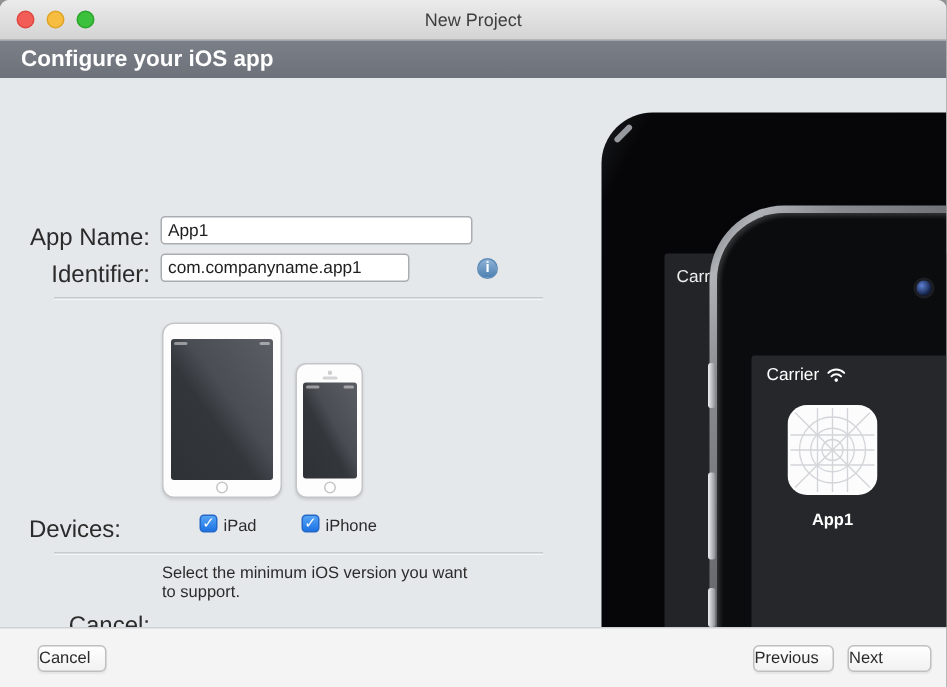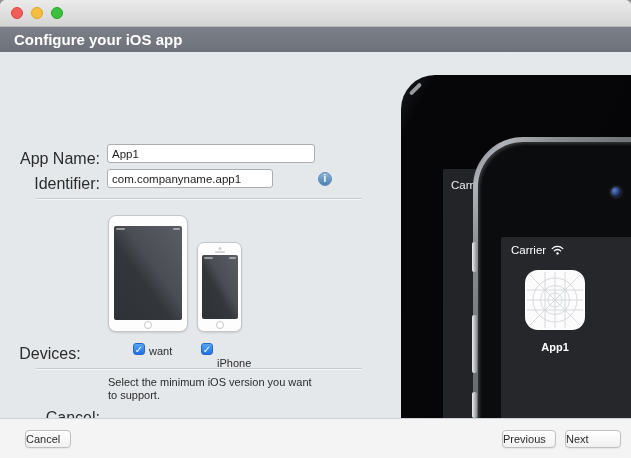--- a/index.html
+++ b/index.html
@@ -168,20 +168,21 @@
 <body>
 
 <div class="window">
 
   <div class="titlebar">
     <div class="lights">
       <span class="light red"></span>
       <span class="light yellow"></span>
       <span class="light green"></span>
     </div>
+    <div class="title">New Project</div>
   </div>
 
   <div class="header">
     <div class="h-title">Configure your iOS app</div>
   </div>
 
   <div class="content">
 
     <div class="form-panel">
 
@@ -208,24 +209,24 @@
         <div class="mini-screen">
           <div class="statusmark l"></div>
           <div class="statusmark r"></div>
         </div>
         <div class="home-btn"></div>
       </div>
 
       <div class="flabel" style="top:293px;text-align:center;">Devices:</div>
 
       <div class="chk" style="left:133px; top:291px;">✓</div>
-      <div class="chk-label" style="left:149px; top:293px;">want</div>
+      <div class="chk-label" style="left:149px; top:293px;">iPad</div>
 
       <div class="chk" style="left:201px; top:291px;">✓</div>
-      <div class="chk-label" style="left:217px; top:305px;">iPhone</div>
+      <div class="chk-label" style="left:217px; top:293px;">iPhone</div>
 
       <div class="sep" style="top:316px;"></div>
 
       <div class="help-text">Select the minimum iOS version you want to support.</div>
 
       <div class="flabel" style="top:357px;">Cancel:</div>
     </div>
 
     <div class="preview">
 

